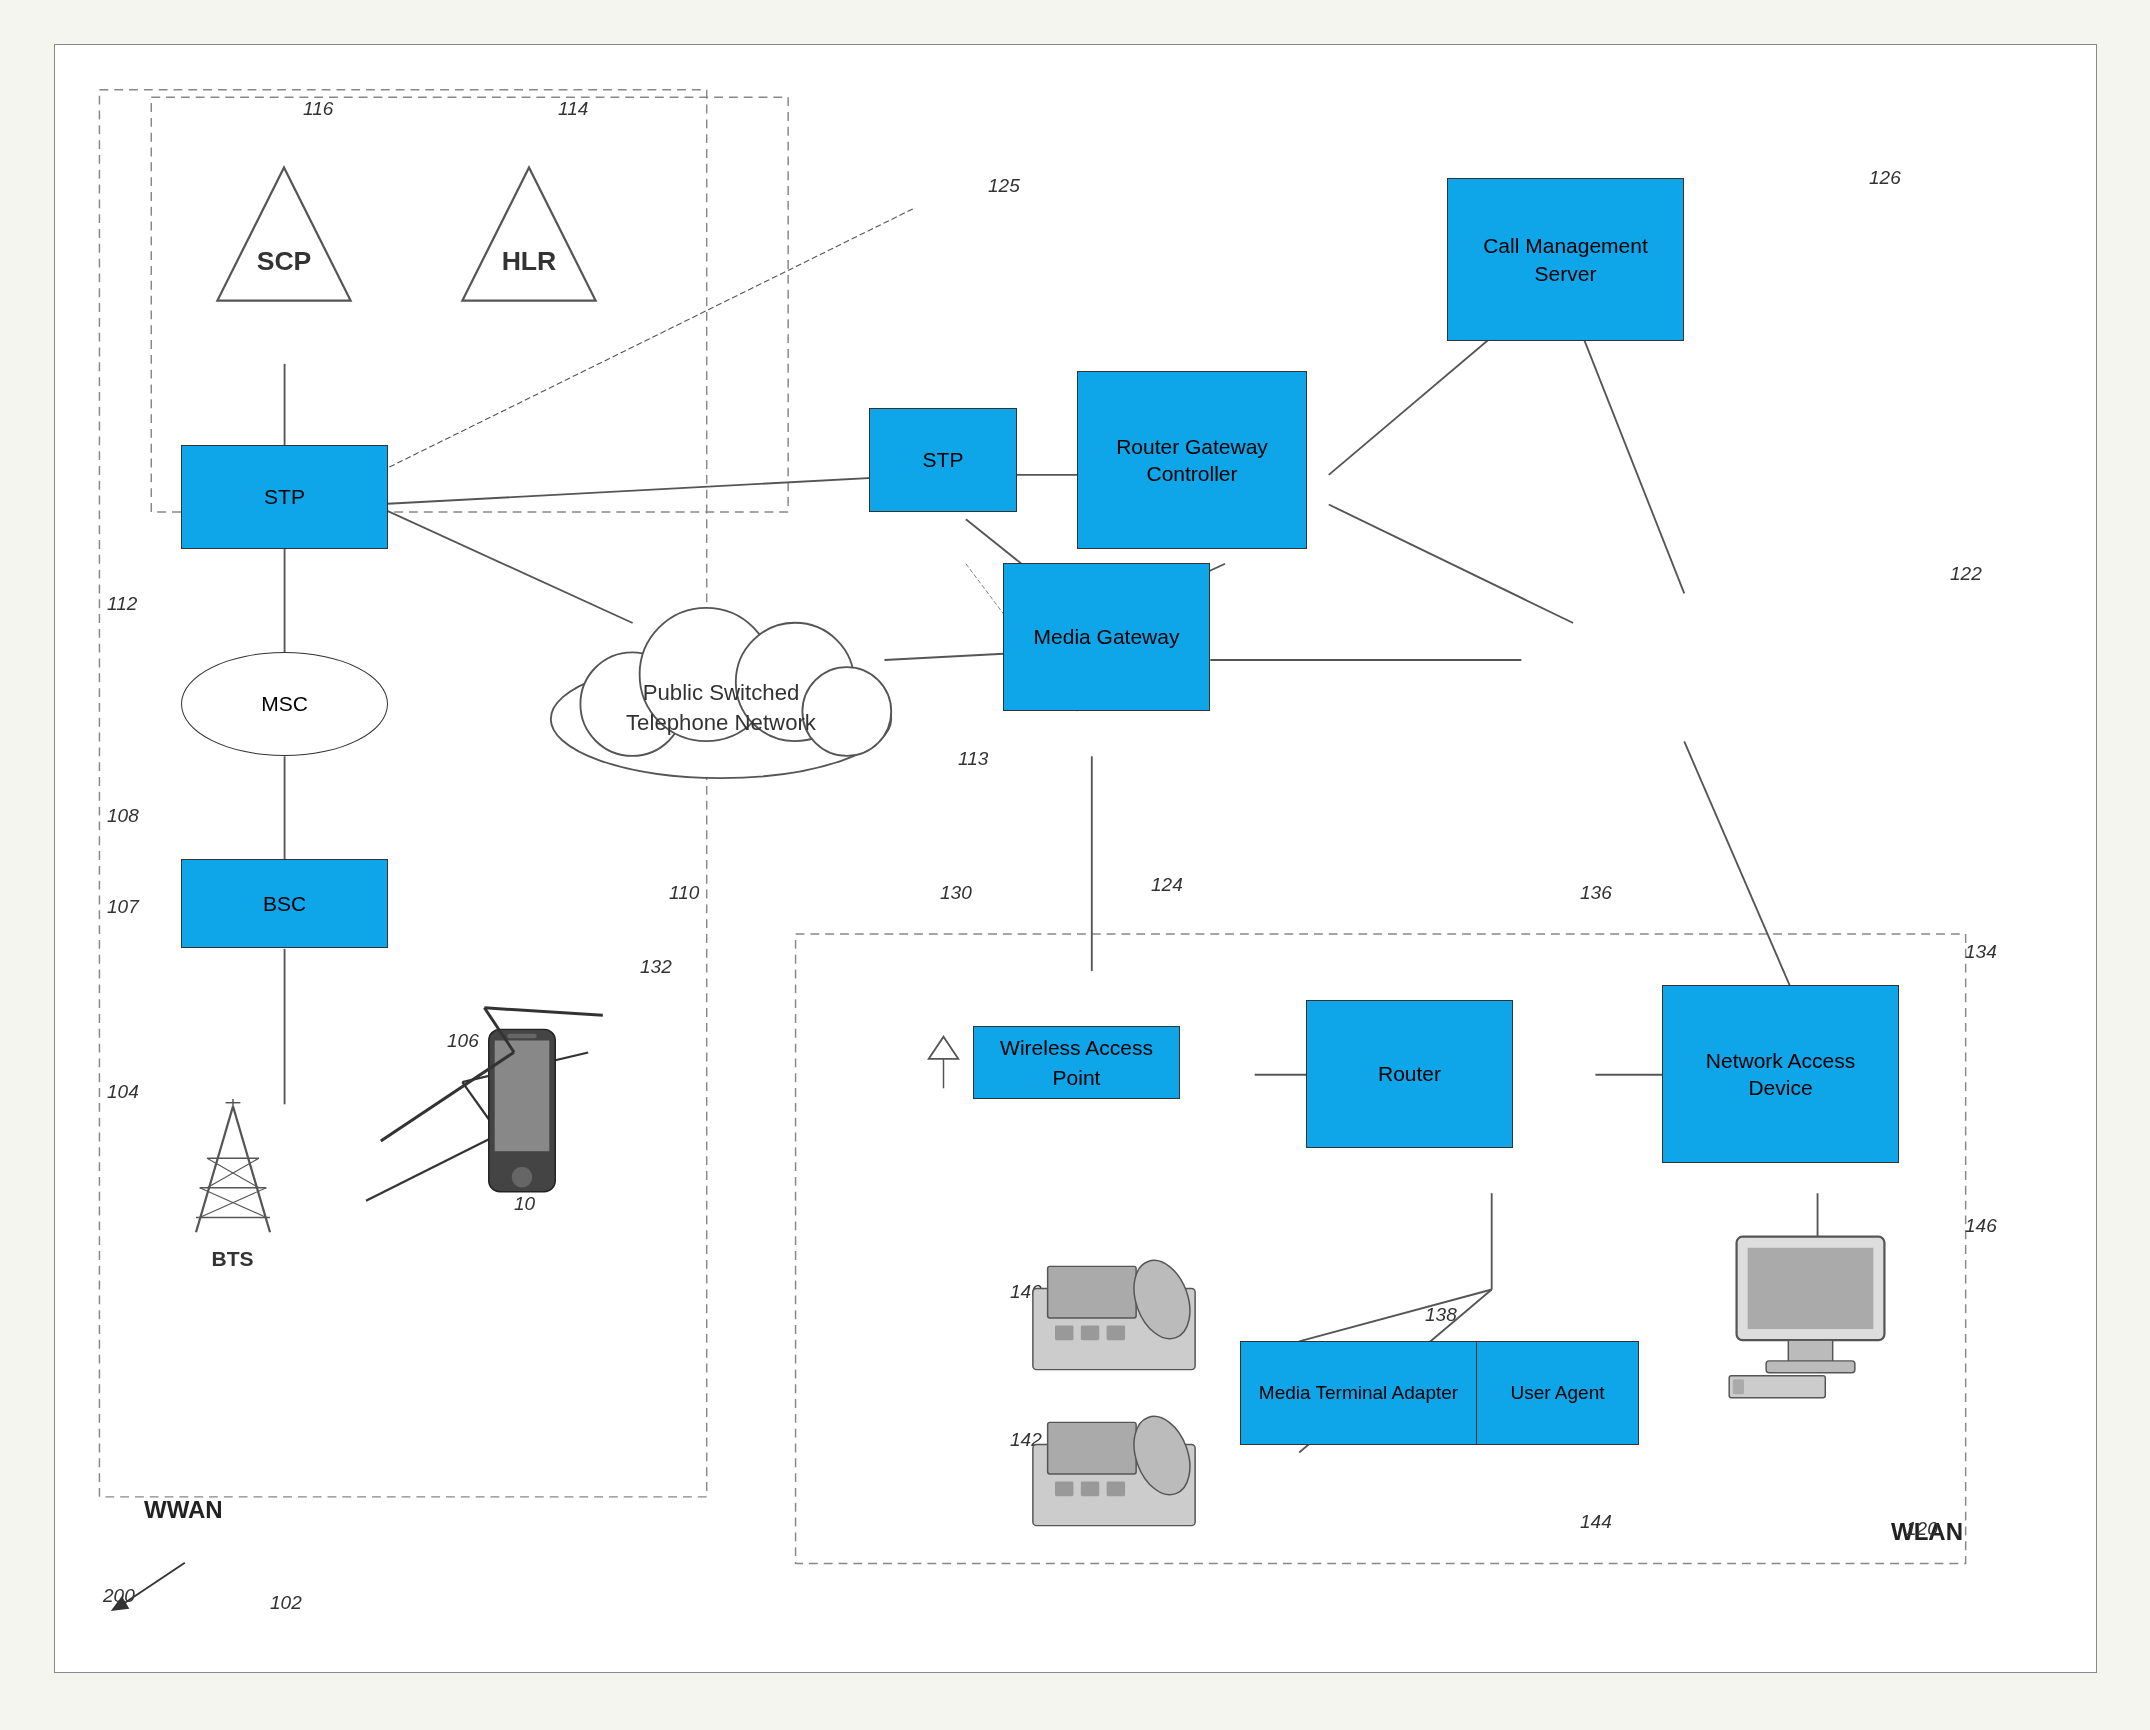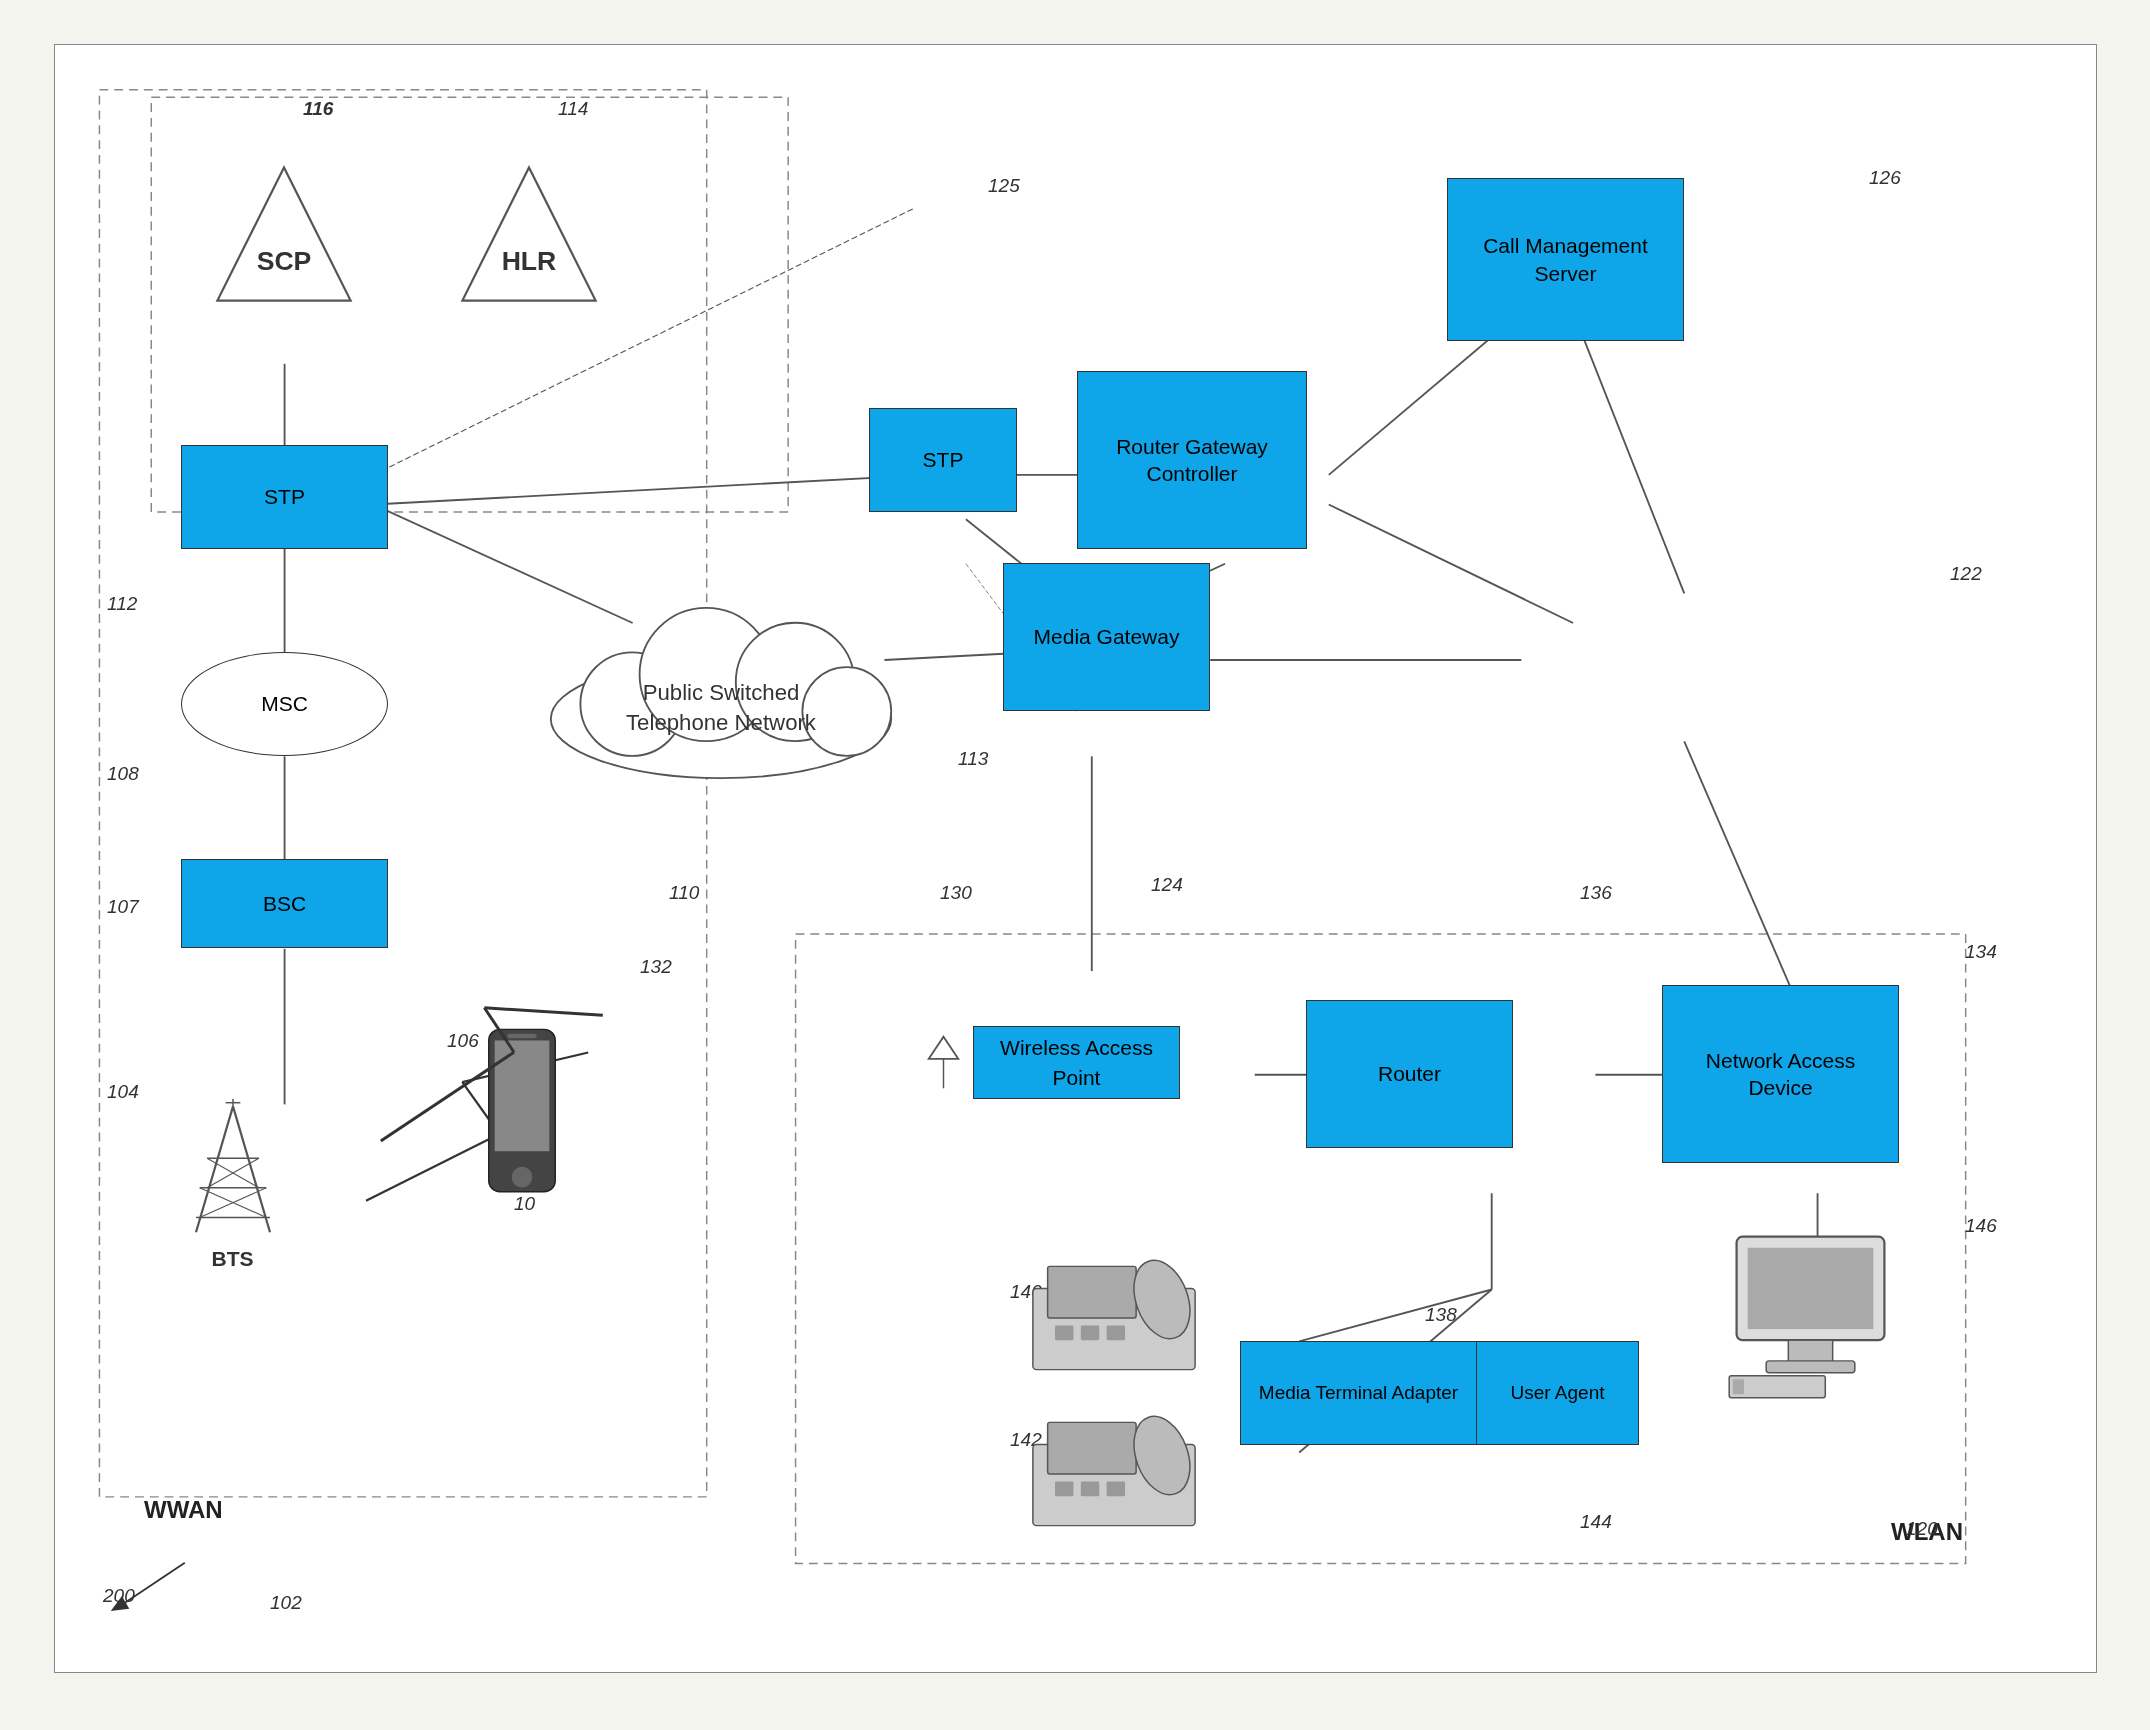--- a/index.html
+++ b/index.html
@@ -129,31 +129,31 @@
   <div class="label-text" style="left:89px; top:1451px;">WWAN</div>
 
   <div class="label-text" style="left:1836px; top:1473px;">WLAN</div>
 
   <div class="ref-num" style="left:215px; top:1547px;">102</div>
 
   <div class="ref-num" style="left:52px; top:1036px;">104</div>
 
   <div class="ref-num" style="left:52px; top:851px;">107</div>
 
-  <div class="ref-num" style="left:52px; top:718px;">108</div>
+  <div class="ref-num" style="left:52px; top:760px;">108</div>
 
   <div class="ref-num" style="left:52px; top:548px;">112</div>
 
   <div class="ref-num" style="left:614px; top:837px;">110</div>
 
   <div class="ref-num" style="left:903px; top:703px;">113</div>
 
   <div class="ref-num" style="left:503px; top:53px;">114</div>
 
-  <div class="ref-num" style="left:248px; top:53px;font-weight:bold;">116</div>
+  <div class="ref-num" style="left:248px; top:53px;">116</div>
 
   <div class="ref-num" style="left:1851px; top:1473px;">120</div>
 
   <div class="ref-num" style="left:1895px; top:518px;">122</div>
 
   <div class="ref-num" style="left:1096px; top:829px;">124</div>
 
   <div class="ref-num" style="left:933px; top:130px;text-align:right;">125</div>
 
   <div class="ref-num" style="left:1814px; top:122px;">126</div>

